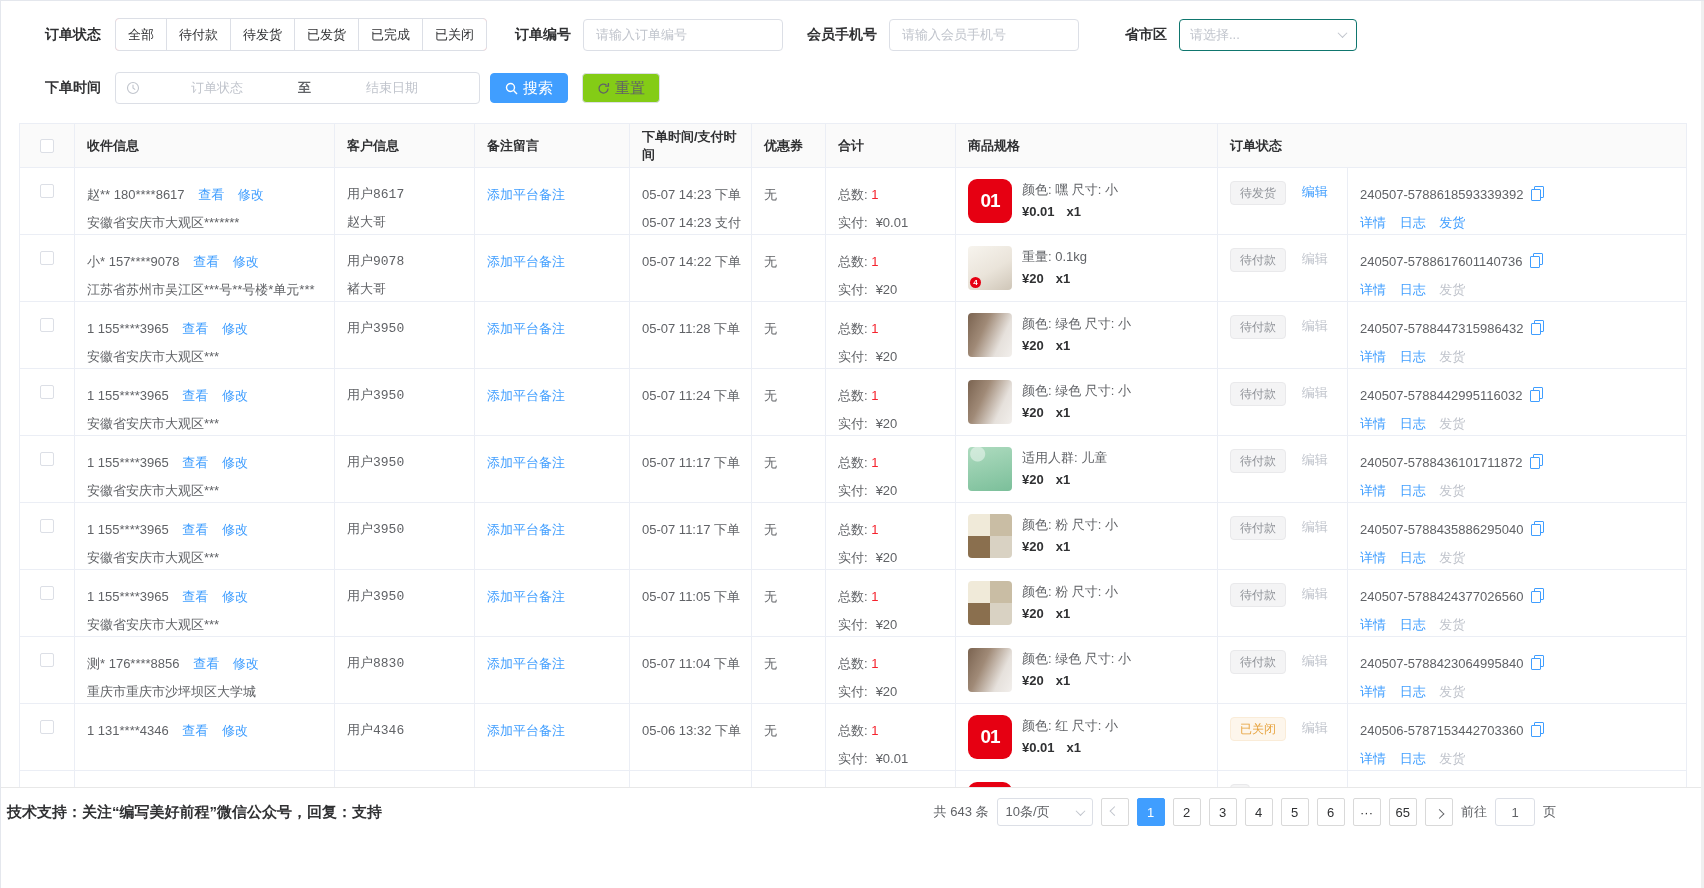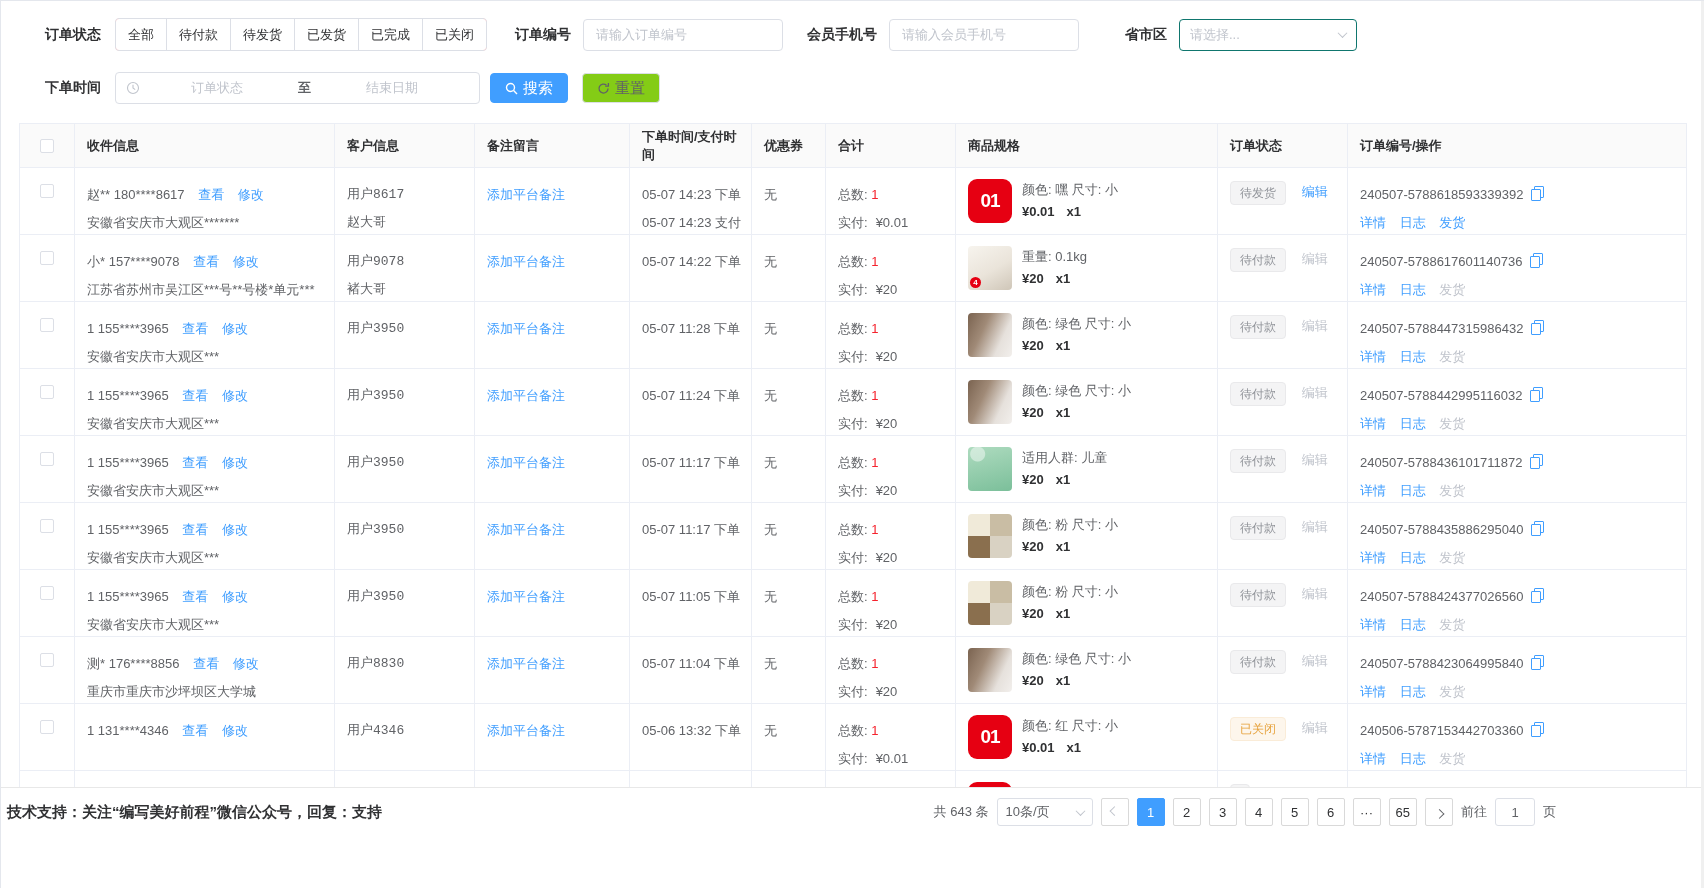--- a/index.html
+++ b/index.html
@@ -151,21 +151,20 @@
           <span class="checkbox"></span>
         </div>
       <div class="cell col-recipient">收件信息</div>
       <div class="cell col-customer">客户信息</div>
       <div class="cell col-note">备注留言</div>
       <div class="cell col-time">下单时间/支付时间</div>
       <div class="cell col-coupon">优惠券</div>
       <div class="cell col-total">合计</div>
       <div class="cell col-spec">商品规格</div>
       <div class="cell col-status">订单状态</div>
-      <div class="cell col-op">订单编号/操作</div>
     </div>
     <div id="tbody">
   <div class="row">
     <div class="cell col-check">
             <span class="checkbox"></span>
           </div>
     <div class="cell col-recipient">
       <div class="line">
         <span>赵** 180****8617</span>
         <a class="link" style="margin-left:10px;">查看</a>

